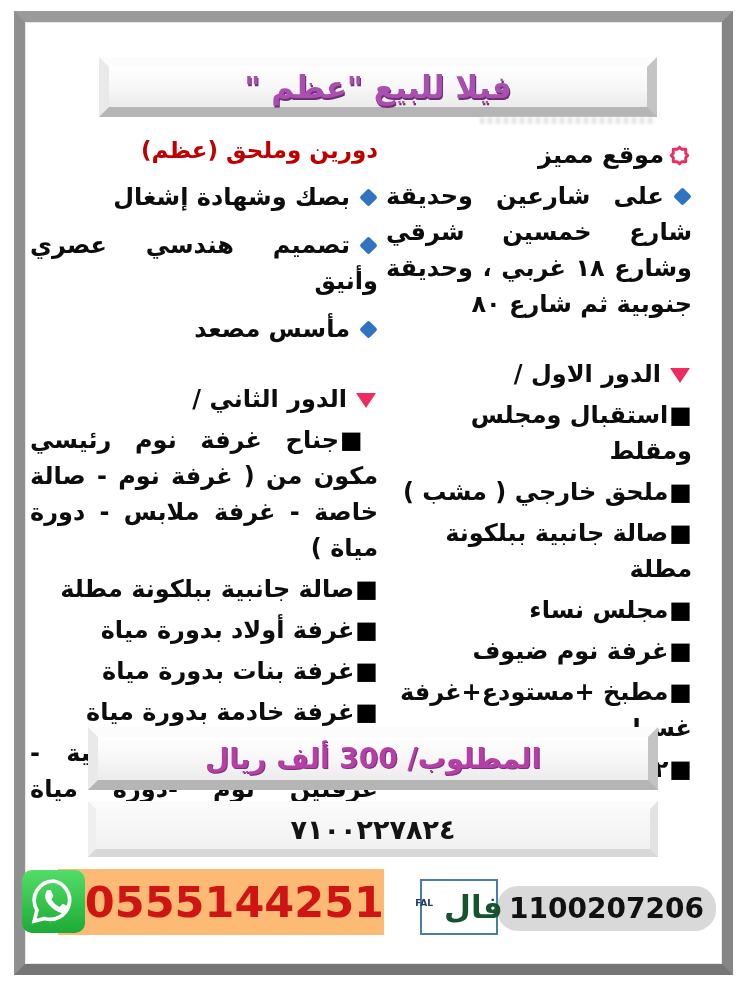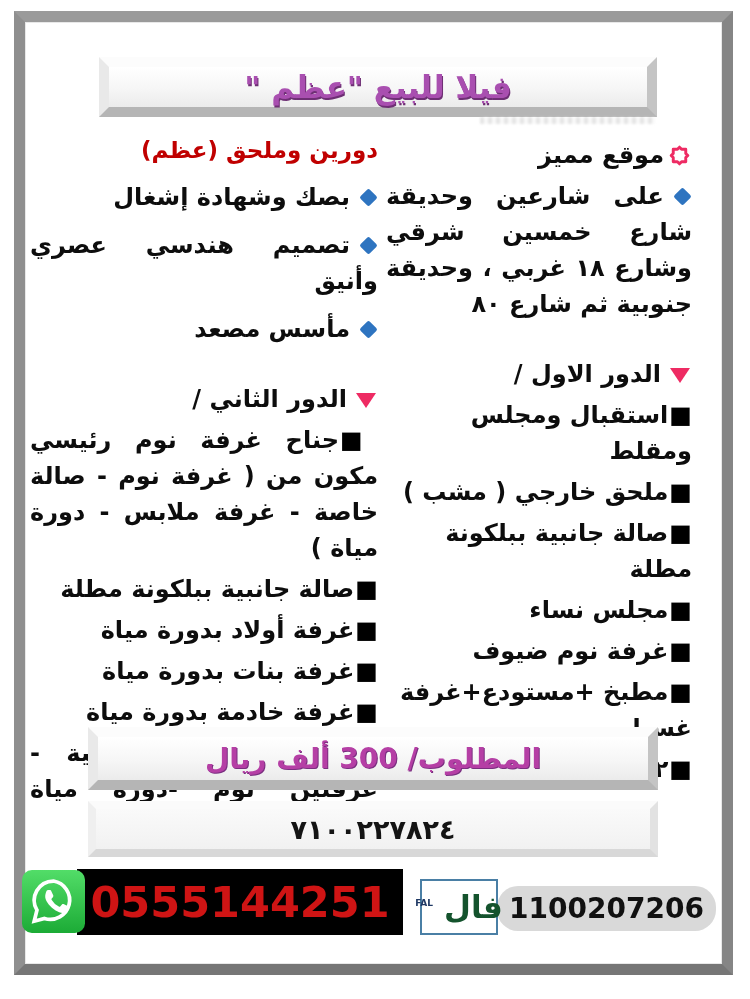--- a/index.html
+++ b/index.html
@@ -65,22 +65,22 @@
     font-size:28px;font-weight:bold;color:#b53fa5;text-shadow:1px 1px 0 #7a2f80;
     white-space:nowrap;
   }
   .phone-banner{left:88px;top:801px;width:570px;height:56px;}
   .phone-text{
     font-size:27px;font-weight:bold;color:#141414;letter-spacing:12px;
     direction:ltr;white-space:nowrap;
   }
   
   .wa-bar{
-    position:absolute;left:77px;top:869px;width:326px;height:66px;background:#000000;
-    display:flex;align-items:center;justify-content:center;
+    position:absolute;left:58px;top:869px;width:326px;height:66px;background:#fdba74;
+    display:flex;align-items:center;justify-content:flex-start;
   }
   .wa-number{color:#cf1414;font-size:43px;font-weight:bold;direction:ltr;white-space:nowrap;}
   .wa-icon{position:absolute;left:22px;top:867px;width:63px;height:69px;}
   .wa-icon svg{width:100%;height:100%;display:block;}
   .fal-bar{
     position:absolute;left:497px;top:886px;width:219px;height:45px;background:#d9d9d9;
     display:flex;align-items:center;justify-content:center;border-radius:21px;
   }
   .fal-number{color:#111;font-size:28px;font-weight:bold;direction:ltr;white-space:nowrap;}
   .fal-box{

